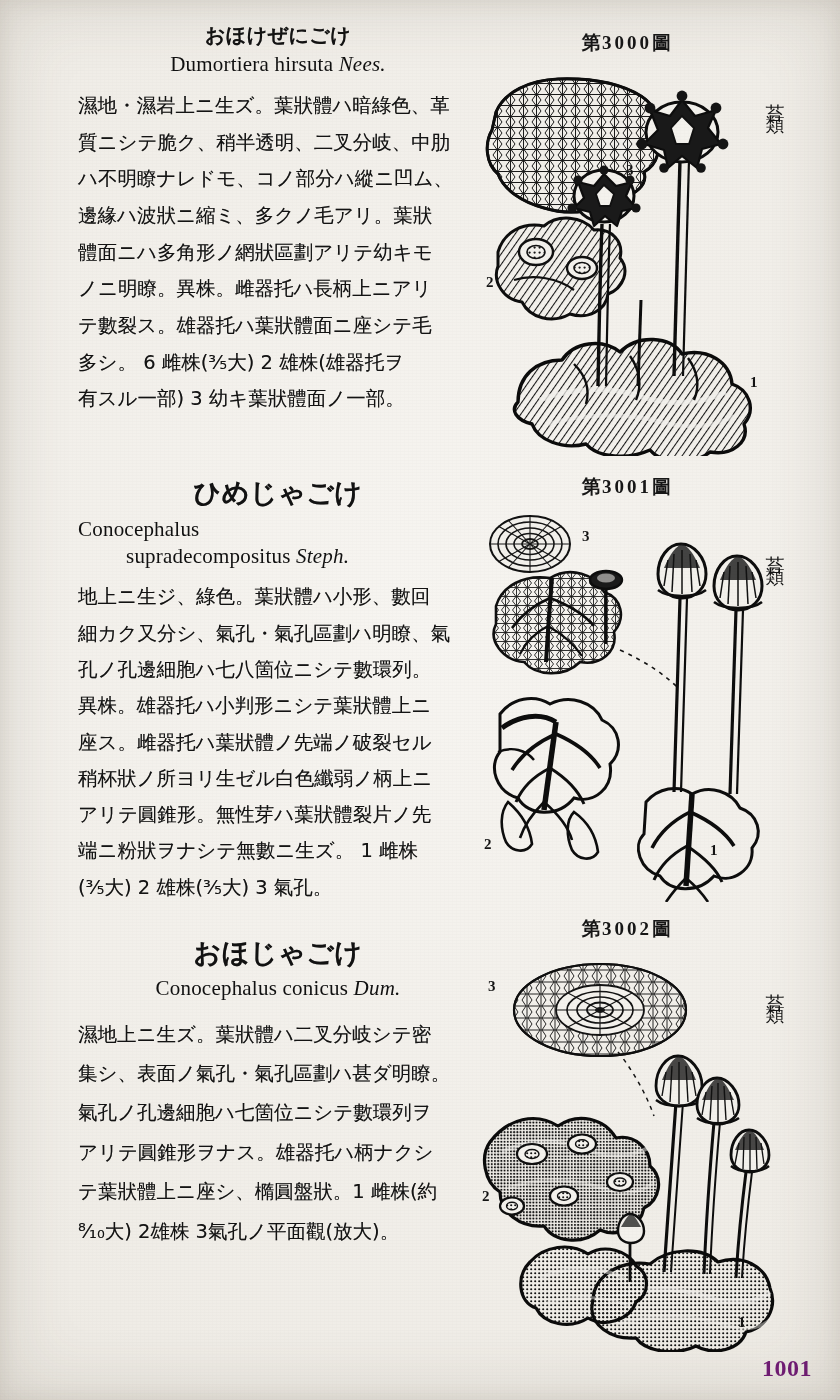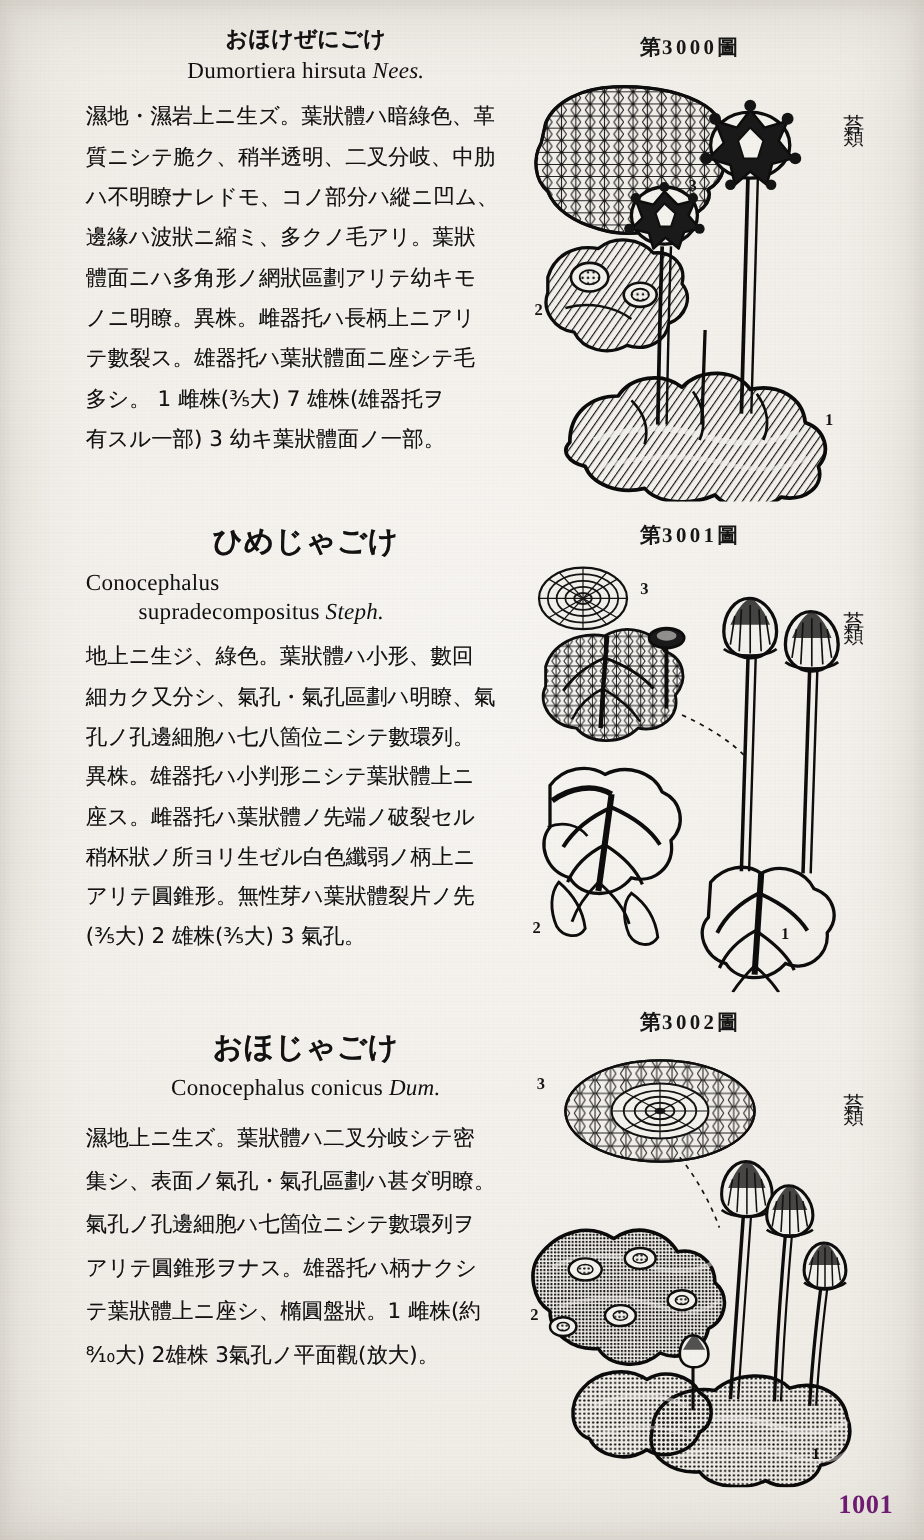--- a/index.html
+++ b/index.html
@@ -106,21 +106,21 @@
       <span class="auth">Nees.</span>
     </div>
     <div class="body-jp" id="e1body" style="font-size:19.5px;line-height:1.88;">
         <span class="ln">濕地・濕岩上ニ生ズ。葉狀體ハ暗綠色、革</span>
         <span class="ln">質ニシテ脆ク、稍半透明、二叉分岐、中肋</span>
         <span class="ln">ハ不明瞭ナレドモ、コノ部分ハ縱ニ凹ム、</span>
         <span class="ln">邊緣ハ波狀ニ縮ミ、多クノ毛アリ。葉狀</span>
         <span class="ln">體面ニハ多角形ノ網狀區劃アリテ幼キモ</span>
         <span class="ln">ノニ明瞭。異株。雌器托ハ長柄上ニアリ</span>
         <span class="ln">テ數裂ス。雄器托ハ葉狀體面ニ座シテ毛</span>
-        <span class="ln">多シ。 1 雌株(⅗大)  7 雄株(雄器托ヲ</span>
+        <span class="ln">多シ。 6 雌株(⅗大)  2 雄株(雄器托ヲ</span>
         <span class="ln">有スル一部) 3 幼キ葉狀體面ノ一部。</span>
       </div>
   </div>
 
   <div class="figcol" style="left:482px;top:30px;width:290px;">
     <div class="figtitle" style="font-size:19px;">
       <span>第</span><span class="d">3000</span><span>圖</span>
     </div>
   </div>
 
@@ -222,20 +222,21 @@
       </div>
     </div>
     <div class="body-jp" id="e2body" style="font-size:19.5px;line-height:1.86;">
         <span class="ln">地上ニ生ジ、綠色。葉狀體ハ小形、數回</span>
         <span class="ln">細カク又分シ、氣孔・氣孔區劃ハ明瞭、氣</span>
         <span class="ln">孔ノ孔邊細胞ハ七八箇位ニシテ數環列。</span>
         <span class="ln">異株。雄器托ハ小判形ニシテ葉狀體上ニ</span>
         <span class="ln">座ス。雌器托ハ葉狀體ノ先端ノ破裂セル</span>
         <span class="ln">稍杯狀ノ所ヨリ生ゼル白色纖弱ノ柄上ニ</span>
         <span class="ln">アリテ圓錐形。無性芽ハ葉狀體裂片ノ先</span>
+        <span class="ln">端ニ粉狀ヲナシテ無數ニ生ズ。 1 雌株</span>
         <span class="ln">(⅗大) 2 雄株(⅗大)  3 氣孔。</span>
       </div>
   </div>
 
   <div class="figcol" style="left:482px;top:12px;width:290px;">
     <div class="figtitle" style="font-size:19px;">
       <span>第</span><span class="d">3001</span><span>圖</span>
     </div>
   </div>
 

